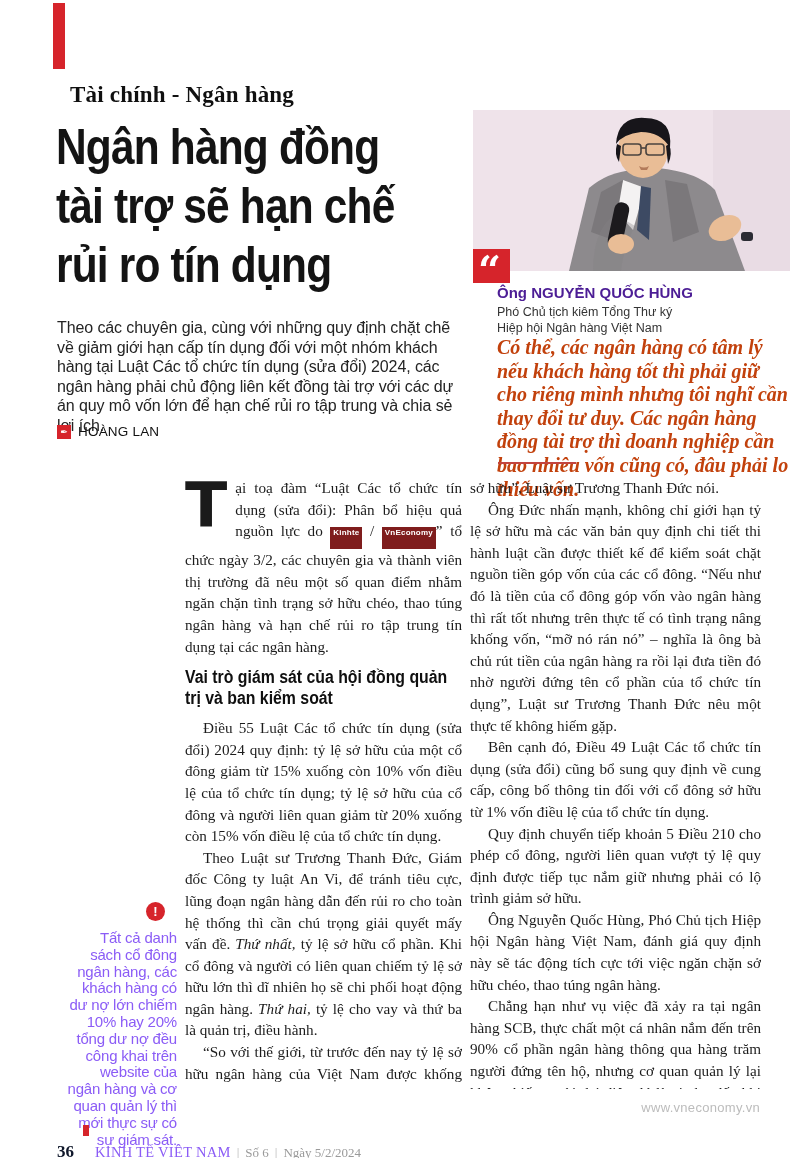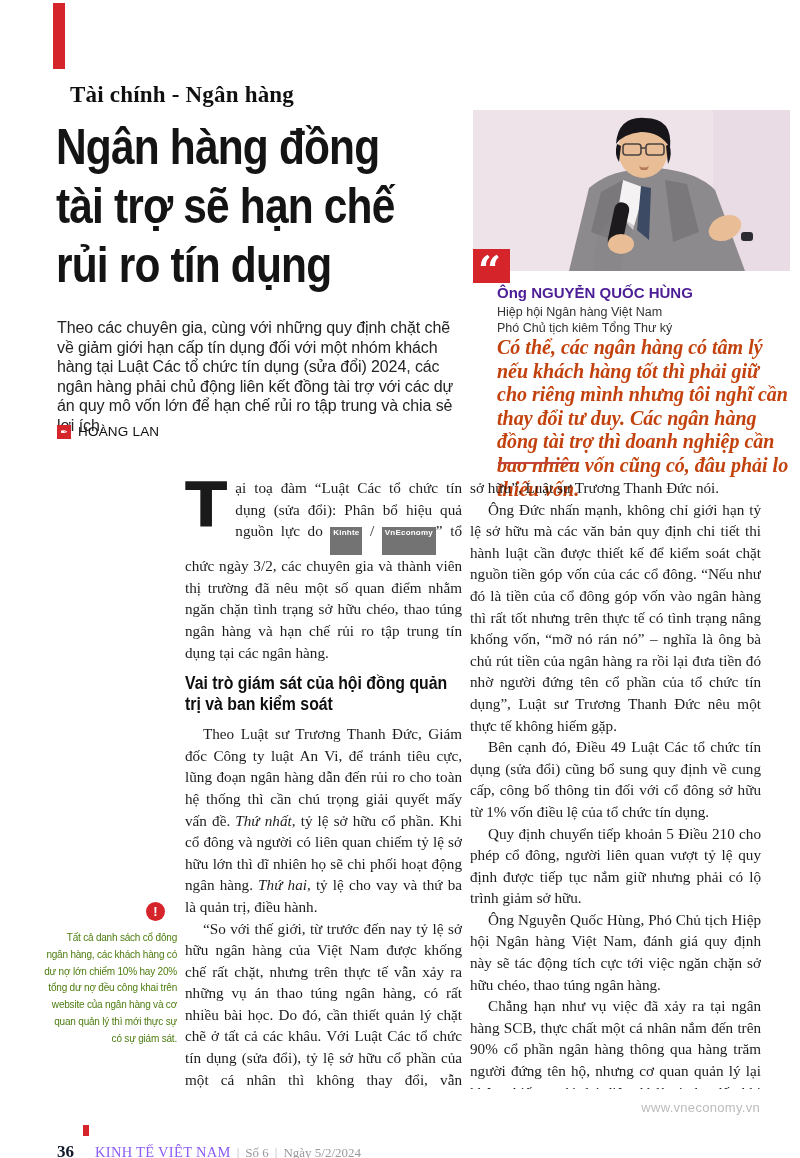--- a/index.html
+++ b/index.html
@@ -48,29 +48,29 @@
          line-height:21.6px; color:#1c1c1c; text-align:justify; height:612px; overflow:hidden; }
   .col1 { left:185px; width:277px; }
   .col2 { left:470px; width:291px; }
   .col p { text-indent:18px; }
   .col p.noindent { text-indent:0; }
   .dropcap { float:left; font-family:"DejaVu Sans", sans-serif; font-weight:700; font-size:62px;
              line-height:50px; padding:4px 8px 0 0; color:#1a1a1a; }
   .subhead { font-family:"Liberation Sans", sans-serif; font-weight:700; font-size:18px; line-height:21px;
              color:#0f0f0f; transform:scaleX(.88); transform-origin:left; width:114%; text-align:left;
              margin:10px 0 8px 0; }
-  .inline-badge { display:inline-block; background:#737373; color:#fff; font-family:"Liberation Sans",sans-serif;
-             font-size:8px; font-weight:700; line-height:11px; height:28px; padding:0 3px; vertical-align:1px;
+  .inline-badge { display:inline-block; background:#7f1d1d; color:#fff; font-family:"Liberation Sans",sans-serif;
+             font-size:8px; font-weight:700; line-height:11px; height:22px; padding:0 3px; vertical-align:1px;
              letter-spacing:.2px; }
 
   
   .callout { position:absolute; left:43px; top:902px; width:134px; text-align:right; }
   .callout-ic { display:inline-block; width:19px; height:19px; border-radius:50%; background:#d6242b; color:#fff;
              font-weight:700; font-size:13px; line-height:19px; text-align:center; margin:0 12px 9px 0; }
-  .callout-text { font-size:10px; line-height:16.8px; color:#4d7c0f; letter-spacing:-.2px; }
+  .callout-text { font-size:15px; line-height:16.8px; color:#8b5cf6; letter-spacing:-.2px;margin-left:24px; }
 
   
   .footer-left { position:absolute; left:57px; top:1098px; display:flex; align-items:baseline; gap:6px;
              font-family:"Liberation Serif", serif; }
   .pg-num { font-weight:700; font-size:17px; color:#0f172a; }
   .ftr-sq { width:6px; height:11px; background:#d6242b; align-self:center; margin-left:3px; }
   .brand { font-weight:400; font-size:14.5px; color:#8b5cf6; letter-spacing:.3px;margin-top:46px; }
   .ftr-sep { color:#b9b9b9; font-size:13px; }
   .ftr-muted { color:#9a9a9a; font-size:13px; }
   .footer-right { position:absolute; right:40px; top:1100px; font-size:13px; color:#bcbcbc; letter-spacing:.3px;text-align:right; }
@@ -124,30 +124,31 @@
       <ellipse cx="252" cy="118" rx="17" ry="12" transform="rotate(-25 252 118)" fill="#e9bd96"></ellipse>
       <rect x="268" y="122" width="12" height="9" rx="3" fill="#2b2b33"></rect>
     </svg>
   </div>
   <div class="quote-badge">
     <span>“</span>
   </div>
 
   <div class="caption">
     <div class="cap-name">Ông NGUYỄN QUỐC HÙNG</div>
+    <div class="cap-role">Phó Chủ tịch kiêm Tổng Thư ký</div>
     <div class="cap-role">Hiệp hội Ngân hàng Việt Nam</div>
-    <div class="cap-role">Phó Chủ tịch kiêm Tổng Thư ký</div>
   </div>
 
   <div class="pull-quote">Có thể, các ngân hàng có tâm lý nếu khách hàng tốt thì phải giữ cho riêng mình nhưng tôi nghĩ cần thay đổi tư duy. Các ngân hàng đồng tài trợ thì doanh nghiệp cần bao nhiêu vốn cũng có, đâu phải lo thiếu vốn.</div>
   <div class="quote-rule"></div>
 
   <div class="col col1">
     <p class="noindent"><span class="dropcap">T</span><span>ại toạ đàm “Luật Các tổ chức tín dụng (sửa đổi): Phân bổ hiệu quả nguồn lực do <span class="inline-badge">Kinhte</span> / <span class="inline-badge">VnEconomy</span>” tổ chức ngày 3/2, các chuyên gia và thành viên thị trường đã nêu một số quan điểm nhằm ngăn chặn tình trạng sở hữu chéo, thao túng ngân hàng và hạn chế rủi ro tập trung tín dụng tại các ngân hàng.</span></p>
     <h3 class="subhead">Vai trò giám sát của hội đồng quản trị và ban kiểm soát</h3>
+    <p>Điều 55 Luật Các tổ chức tín dụng (sửa đổi) 2024 quy định: tỷ lệ sở hữu của một cổ đông giảm từ 15% xuống còn 10% vốn điều lệ của tổ chức tín dụng; tỷ lệ sở hữu của cổ đông và người liên quan giảm từ 20% xuống còn 15% vốn điều lệ của tổ chức tín dụng.</p>
     <p>Theo Luật sư Trương Thanh Đức, Giám đốc Công ty luật An Vi, để tránh tiêu cực, lũng đoạn ngân hàng dẫn đến rủi ro cho toàn hệ thống thì cần chú trọng giải quyết mấy vấn đề. <i>Thứ nhất,</i> tỷ lệ sở hữu cổ phần. Khi cổ đông và người có liên quan chiếm tỷ lệ sở hữu lớn thì dĩ nhiên họ sẽ chi phối hoạt động ngân hàng. <i>Thứ hai,</i> tỷ lệ cho vay và thứ ba là quản trị, điều hành.</p>
     <p>“So với thế giới, từ trước đến nay tỷ lệ sở hữu ngân hàng của Việt Nam được khống chế rất chặt, nhưng trên thực tế vẫn xảy ra những vụ án thao túng ngân hàng, có rất nhiều bài học. Do đó, cần thiết quản lý chặt chẽ ở tất cả các khâu. Với Luật Các tổ chức tín dụng (sửa đổi), tỷ lệ sở hữu cổ phần của một cá nhân thì không thay đổi, vẫn 5%/người, nhưng nhóm người hay tổ chức/pháp nhân có liên quan thì giảm tỷ lệ</p>
   </div>
 
   <div class="col col2">
     <p class="noindent">sở hữu”, Luật sư Trương Thanh Đức nói.</p>
     <p>Ông Đức nhấn mạnh, không chỉ giới hạn tỷ lệ sở hữu mà các văn bản quy định chi tiết thi hành luật cần được thiết kế để kiểm soát chặt nguồn tiền góp vốn của các cổ đông. “Nếu như đó là tiền của cổ đông góp vốn vào ngân hàng thì rất tốt nhưng trên thực tế có tình trạng nâng khống vốn, “mỡ nó rán nó” – nghĩa là ông bà chủ rút tiền của ngân hàng ra rồi lại đưa tiền đó nhờ người đứng tên cổ phần của tổ chức tín dụng”, Luật sư Trương Thanh Đức nêu một thực tế không hiếm gặp.</p>
     <p>Bên cạnh đó, Điều 49 Luật Các tổ chức tín dụng (sửa đổi) cũng bổ sung quy định về cung cấp, công bố thông tin đối với cổ đông sở hữu từ 1% vốn điều lệ của tổ chức tín dụng.</p>
     <p>Quy định chuyển tiếp khoản 5 Điều 210 cho phép cổ đông, người liên quan vượt tỷ lệ quy định được tiếp tục nắm giữ nhưng phải có lộ trình giảm sở hữu.</p>
     <p>Ông Nguyễn Quốc Hùng, Phó Chủ tịch Hiệp hội Ngân hàng Việt Nam, đánh giá quy định này sẽ tác động tích cực tới việc ngăn chặn sở hữu chéo, thao túng ngân hàng.</p>

